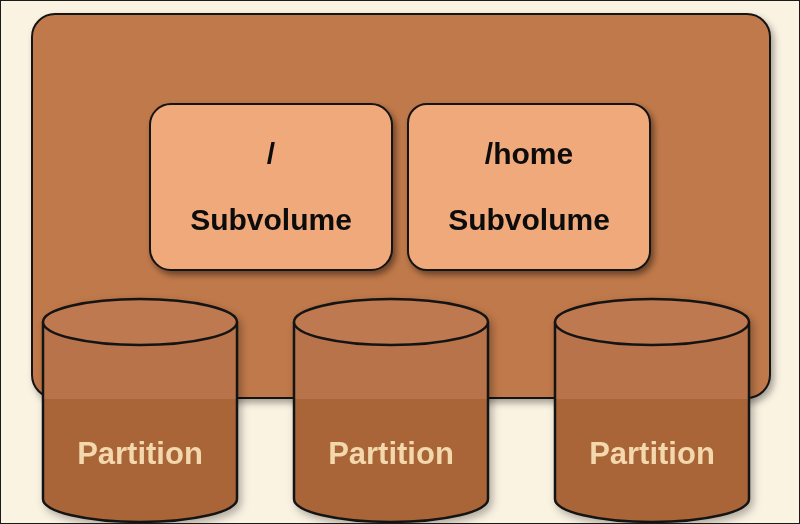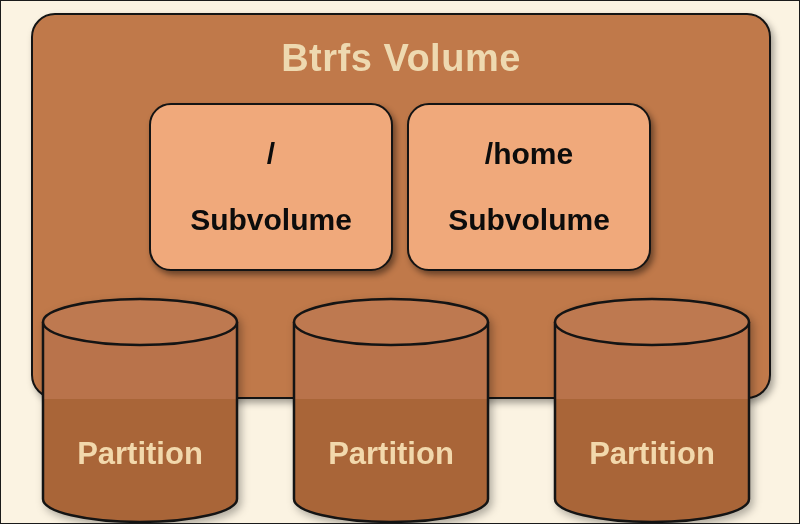--- a/index.html
+++ b/index.html
@@ -46,21 +46,21 @@
     background: #F0A97B;
     border: 2px solid #141414;
     border-radius: 22px;
     box-shadow: 3px 4px 6px rgba(0,0,0,0.45);
     display: flex;
     flex-direction: column;
     justify-content: space-evenly;
     align-items: center;
   }
   .subvolume-root { left: 116px; }
-  .subvolume-home { left: 374px; }
+  .subvolume-home { left: 374px; border-radius: 20px; }
   .subvolume-path,
   .subvolume-label {
     font-size: 30px;
     font-weight: bold;
     color: #0c0c0c;
   }
 
   
   .cylinder-layer {
     position: absolute;
@@ -76,21 +76,20 @@
     font-weight: bold;
     fill: #F2D8AC;
   }
 </style>
 </head>
 <body>
 
 <div class="canvas">
 
   <div class="volume-box">
-    <div class="volume-title">Btrfs Volume</div>
 
     <div class="subvolume-box subvolume-root">
       <div class="subvolume-path">/</div>
       <div class="subvolume-label">Subvolume</div>
     </div>
 
     <div class="subvolume-box subvolume-home">
       <div class="subvolume-path">/home</div>
       <div class="subvolume-label">Subvolume</div>
     </div>

